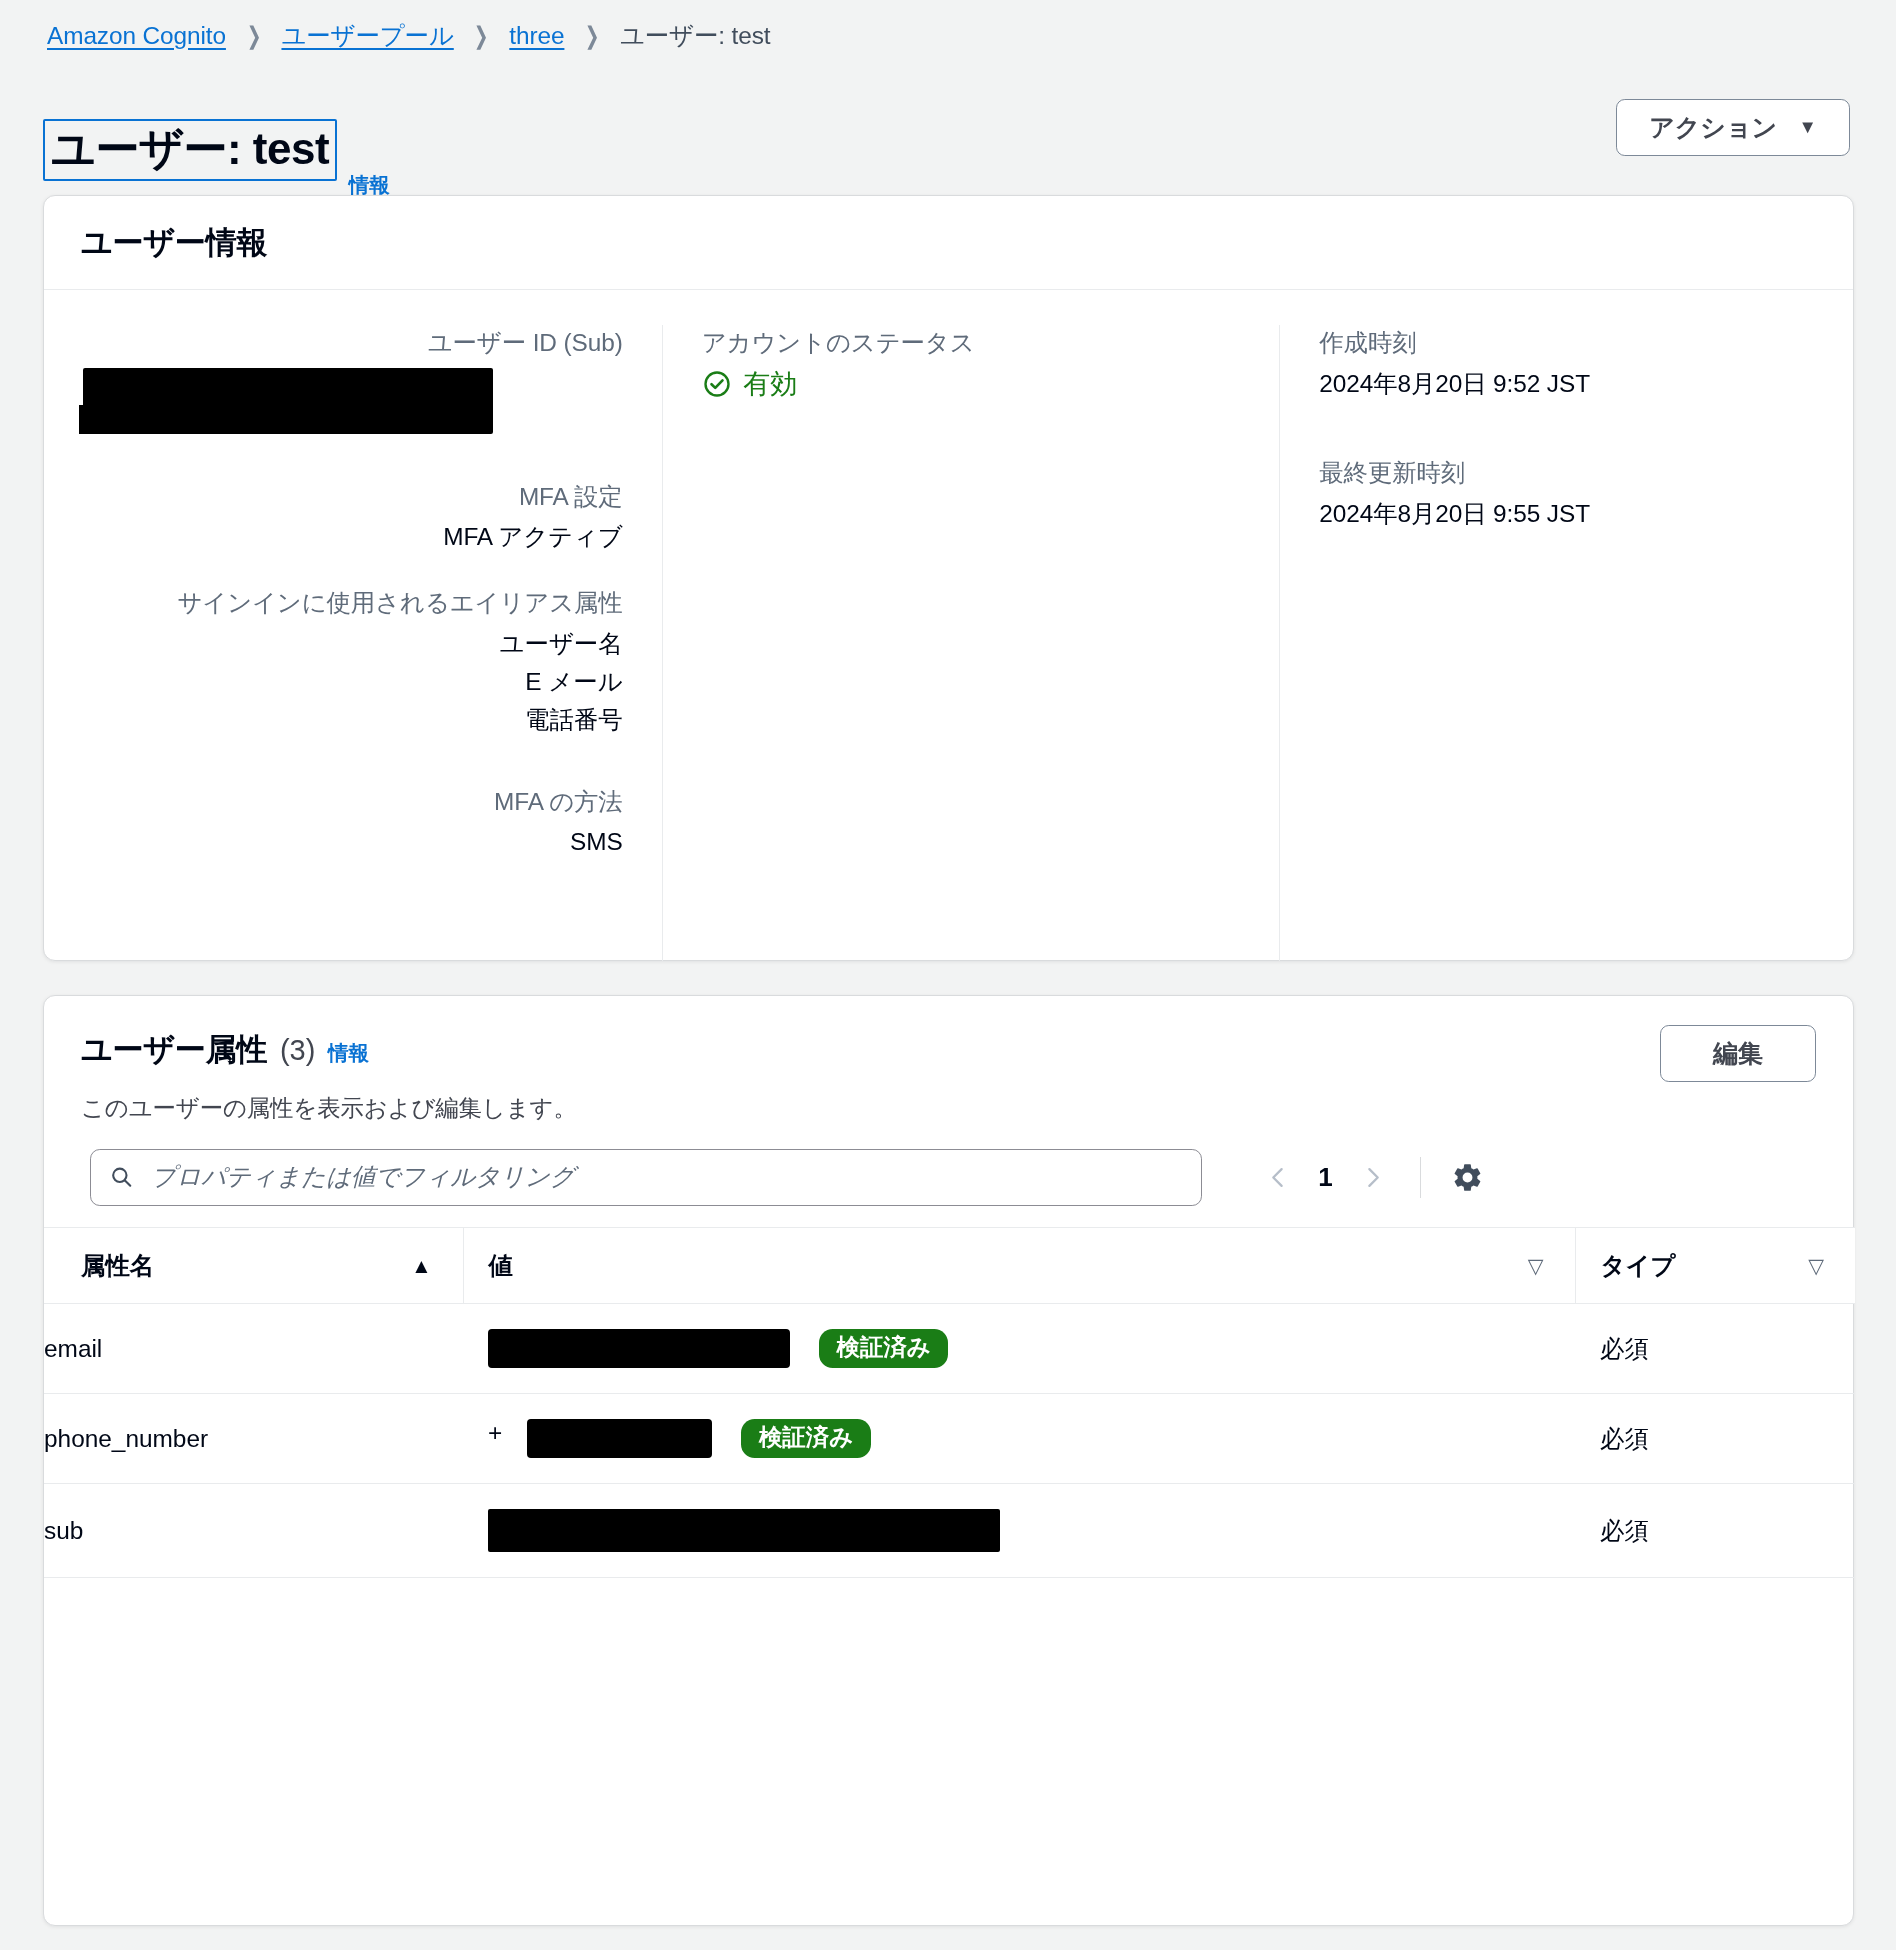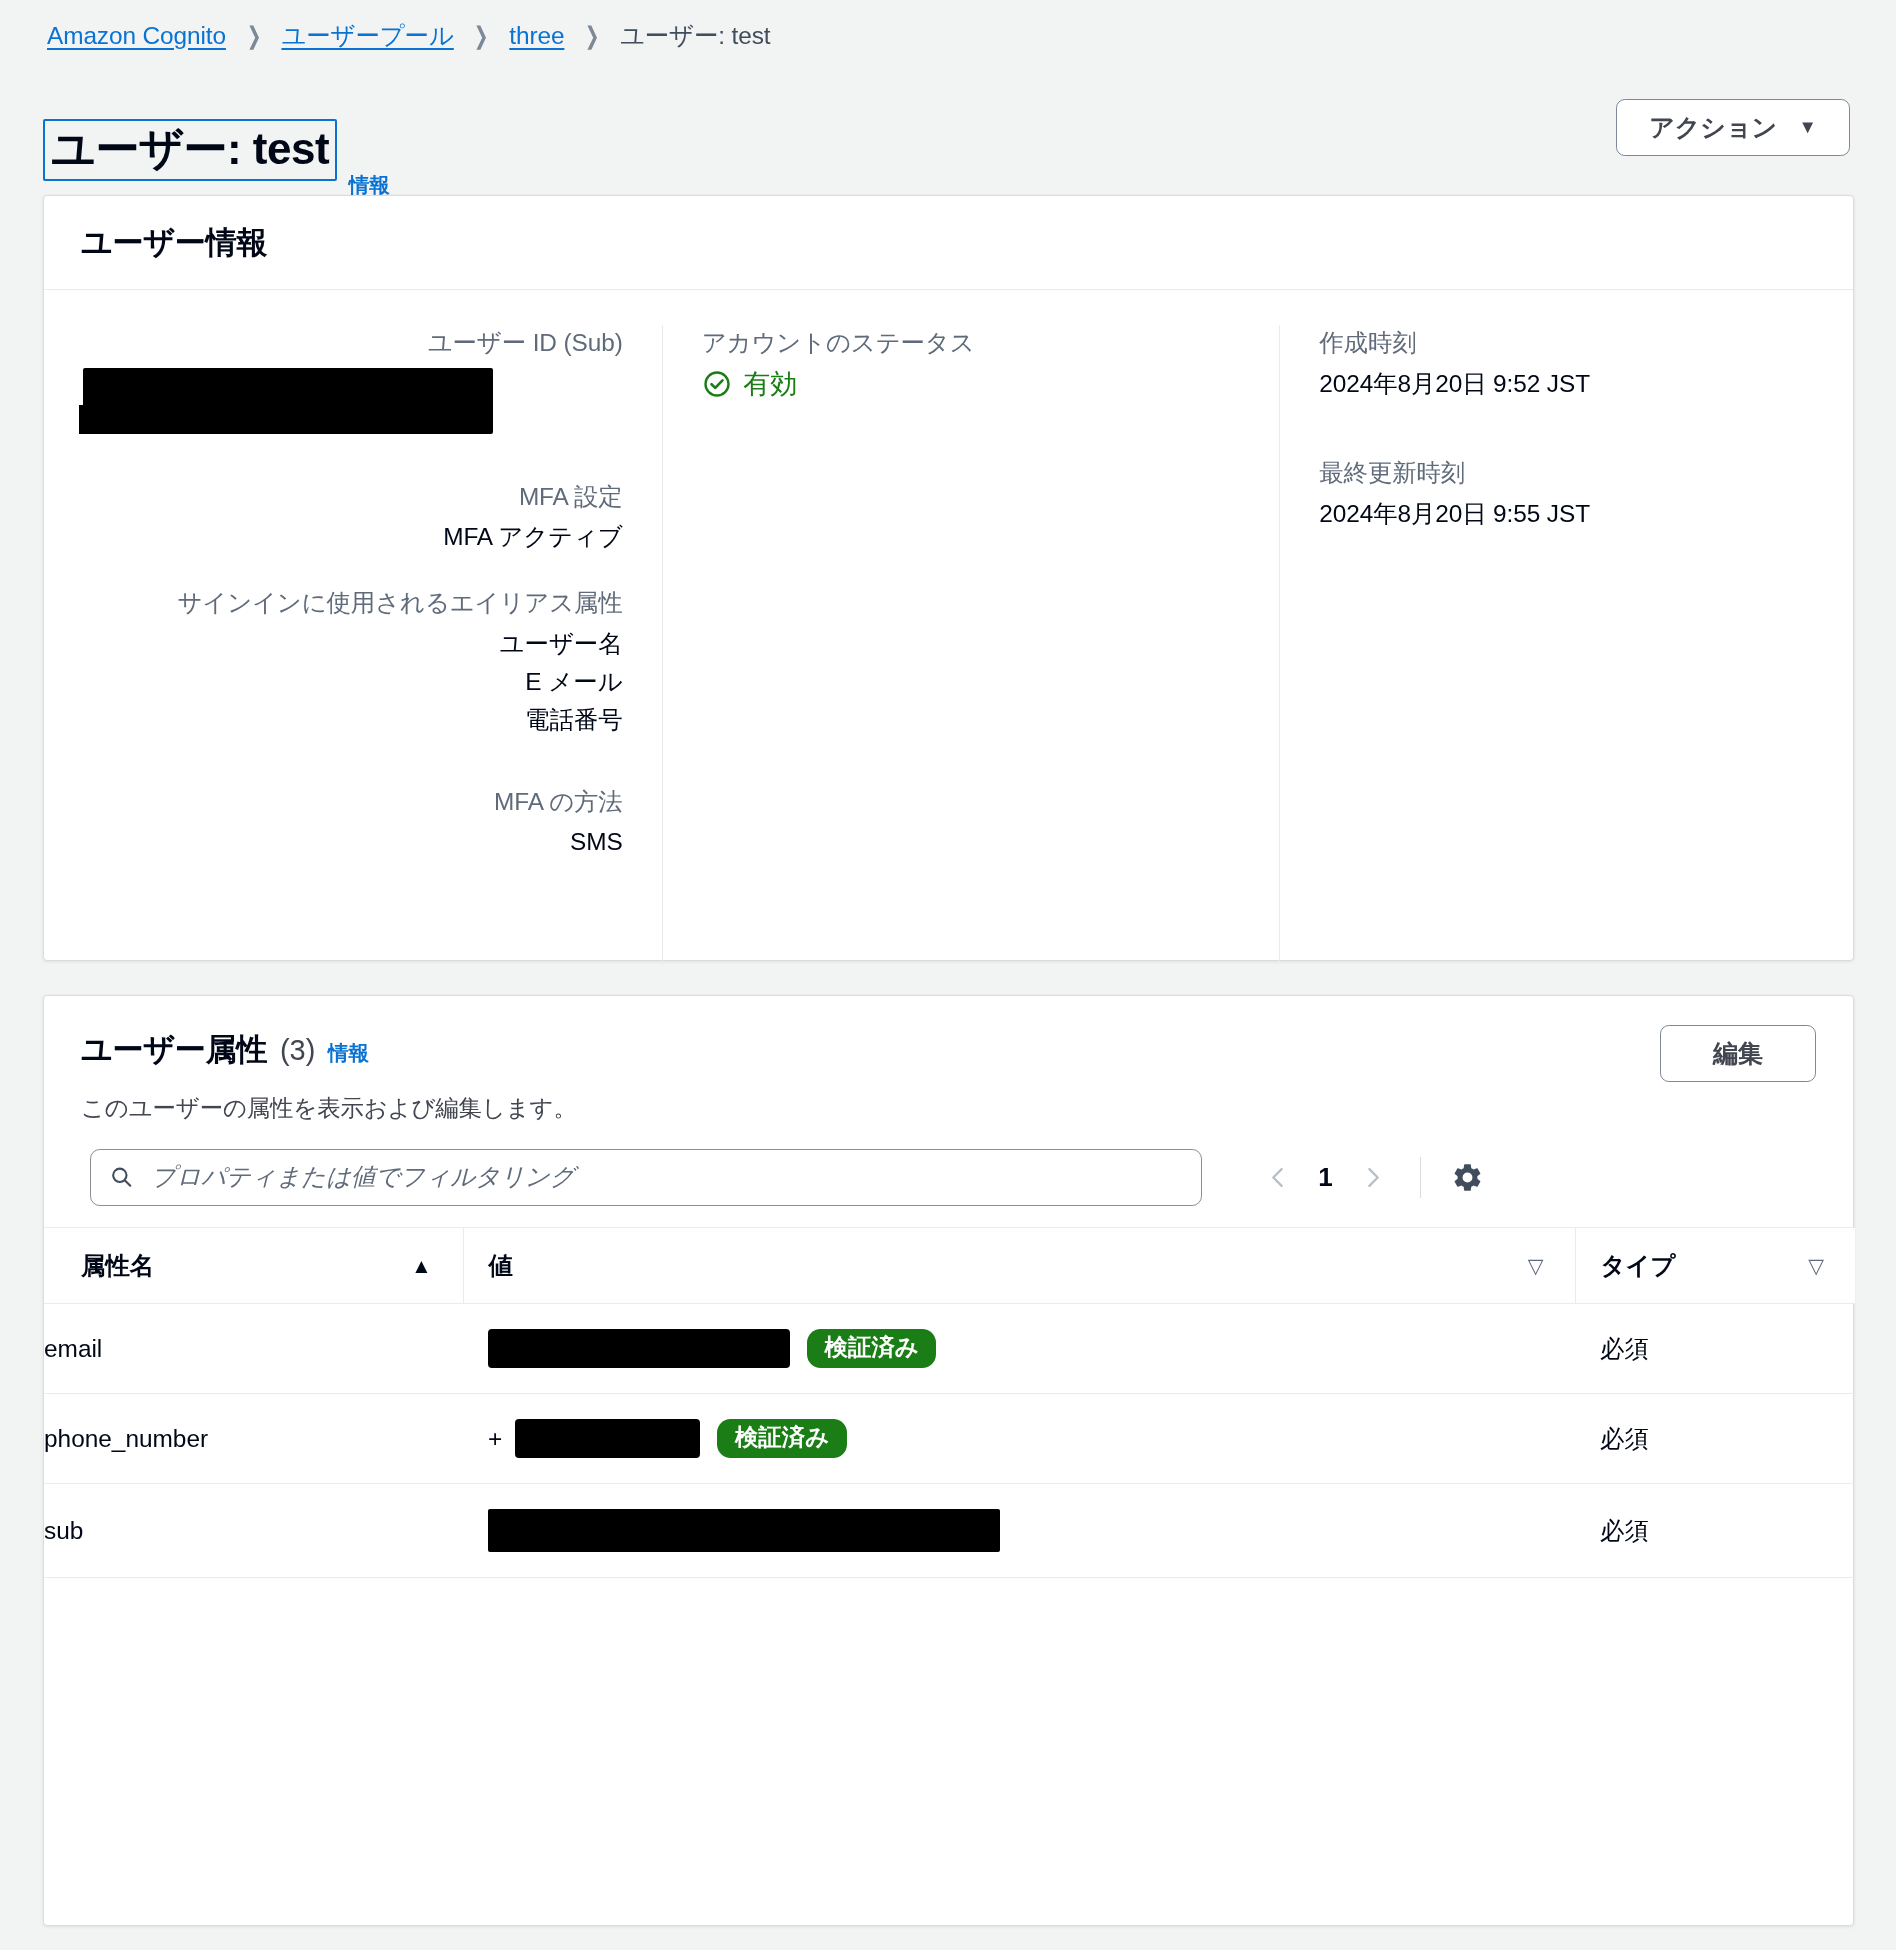--- a/index.html
+++ b/index.html
@@ -59,21 +59,21 @@
     display: flex; align-items: center; justify-content: center;
     gap: 21.5px; cursor: pointer; padding: 0 25px;
     font-family: "Liberation Sans", sans-serif;
   }
   .caret-down { font-size: 18.5px; line-height: 1; }
 
   
   .panel {
     position: absolute; left: 43px; width: 1811px;
     background: #ffffff; border: 1px solid #d9dbdd;
-    border-radius: 4px;
+    border-radius: 12px;
     box-shadow: 0 1px 3.9px rgba(0,7,22,0.08);
   }
   #panel-info { top: 195px; height: 766px; }
   #panel-attrs { top: 995px; height: 931px; }
 
   .panel-head {
     height: 94px; display: flex; align-items: center;
     padding: 0 37px; border-bottom: 1px solid #e9ebed;
   }
   .panel-head-title {
@@ -221,21 +221,21 @@
   .sort-asc { margin-left: auto; padding-right: 31px; font-size: 20.5px; color: #000716; }
   .sort-desc { margin-left: auto; padding-right: 31px; font-size: 20.5px; color: #5f6b7a; }
   .col-sep { border-left: 1px solid #e9ebed; }
 
   table.attrs-table td {
     font-size: 24.4px; color: #000716;
     padding: 25px 0; border-bottom: 1px solid #e9ebed;
     vertical-align: middle;
   }
   td.cell-name { padding-left: 37px; }
-  td.cell-value .val-wrap { display: flex; align-items: center; gap: 17px; }
+  td.cell-value .val-wrap { display: flex; gap: 29px; }
   .plus-sign { font-size: 24.4px; color: #000716; }
   .redact-inline { background: #000; border-radius: 3.9px; display: inline-block; }
   .badge-verified {
     display: inline-flex; align-items: center; justify-content: center;
     background: #1a7d16; color: #fff;
     font-size: 23.4px; font-weight: 700;
     border-radius: 13.7px; padding: 6.8px 17.6px 8.8px 17.6px; line-height: 1;
   }
   td.cell-type { padding-left: 2px; }
 </style>

